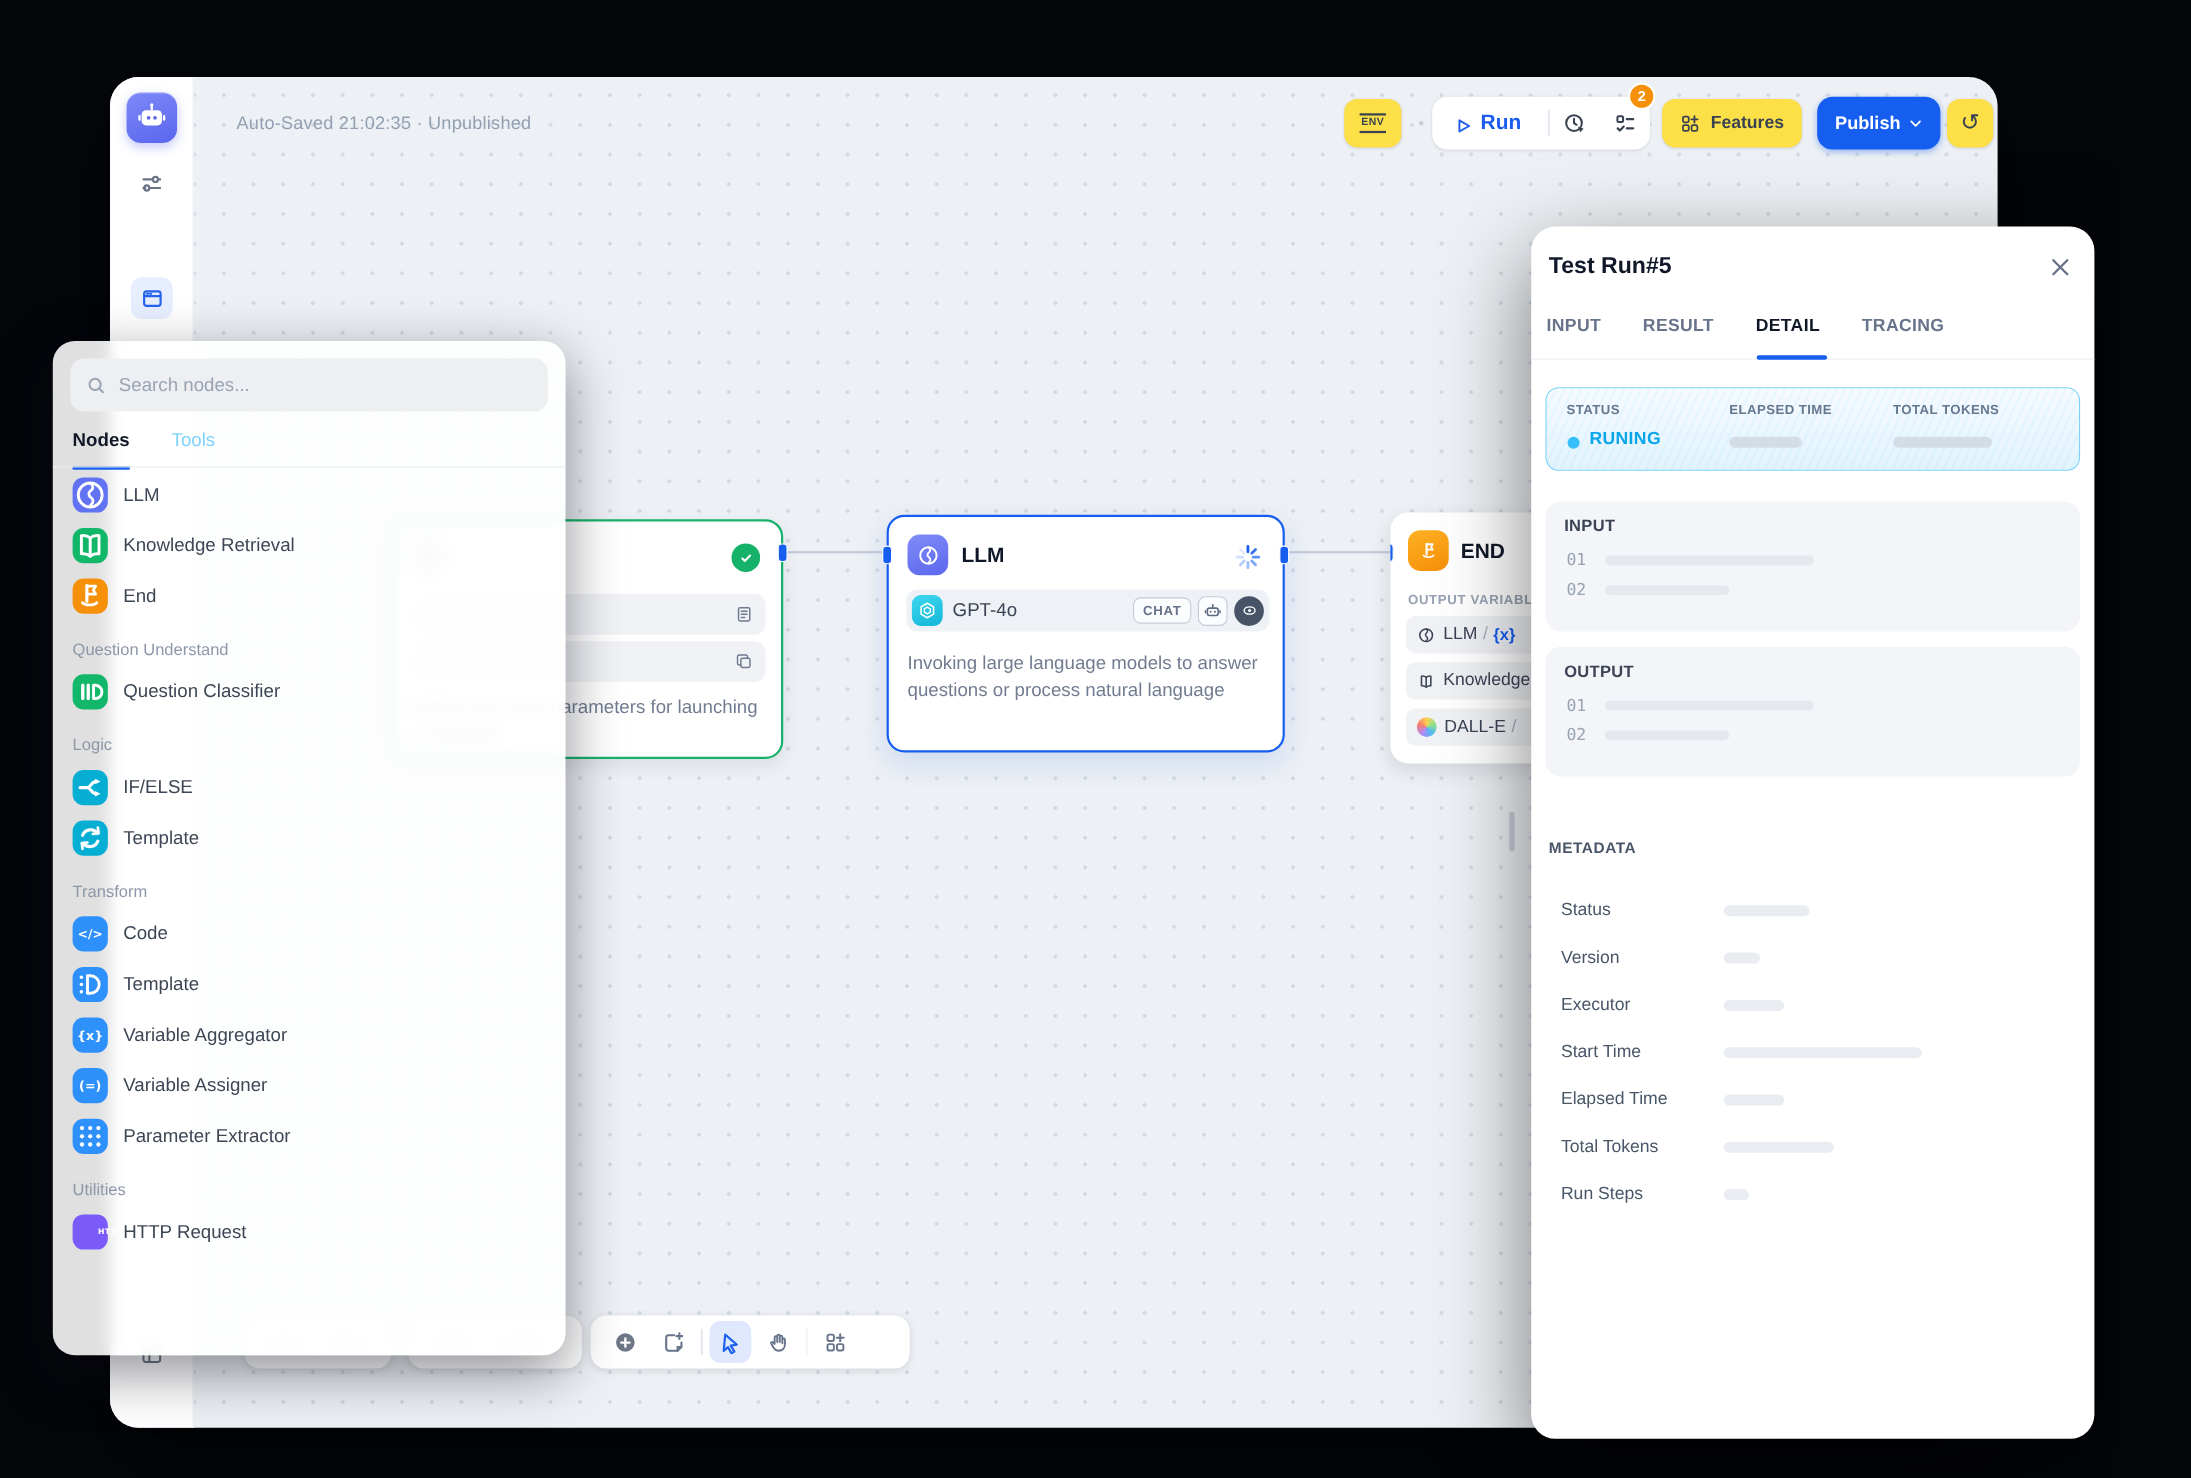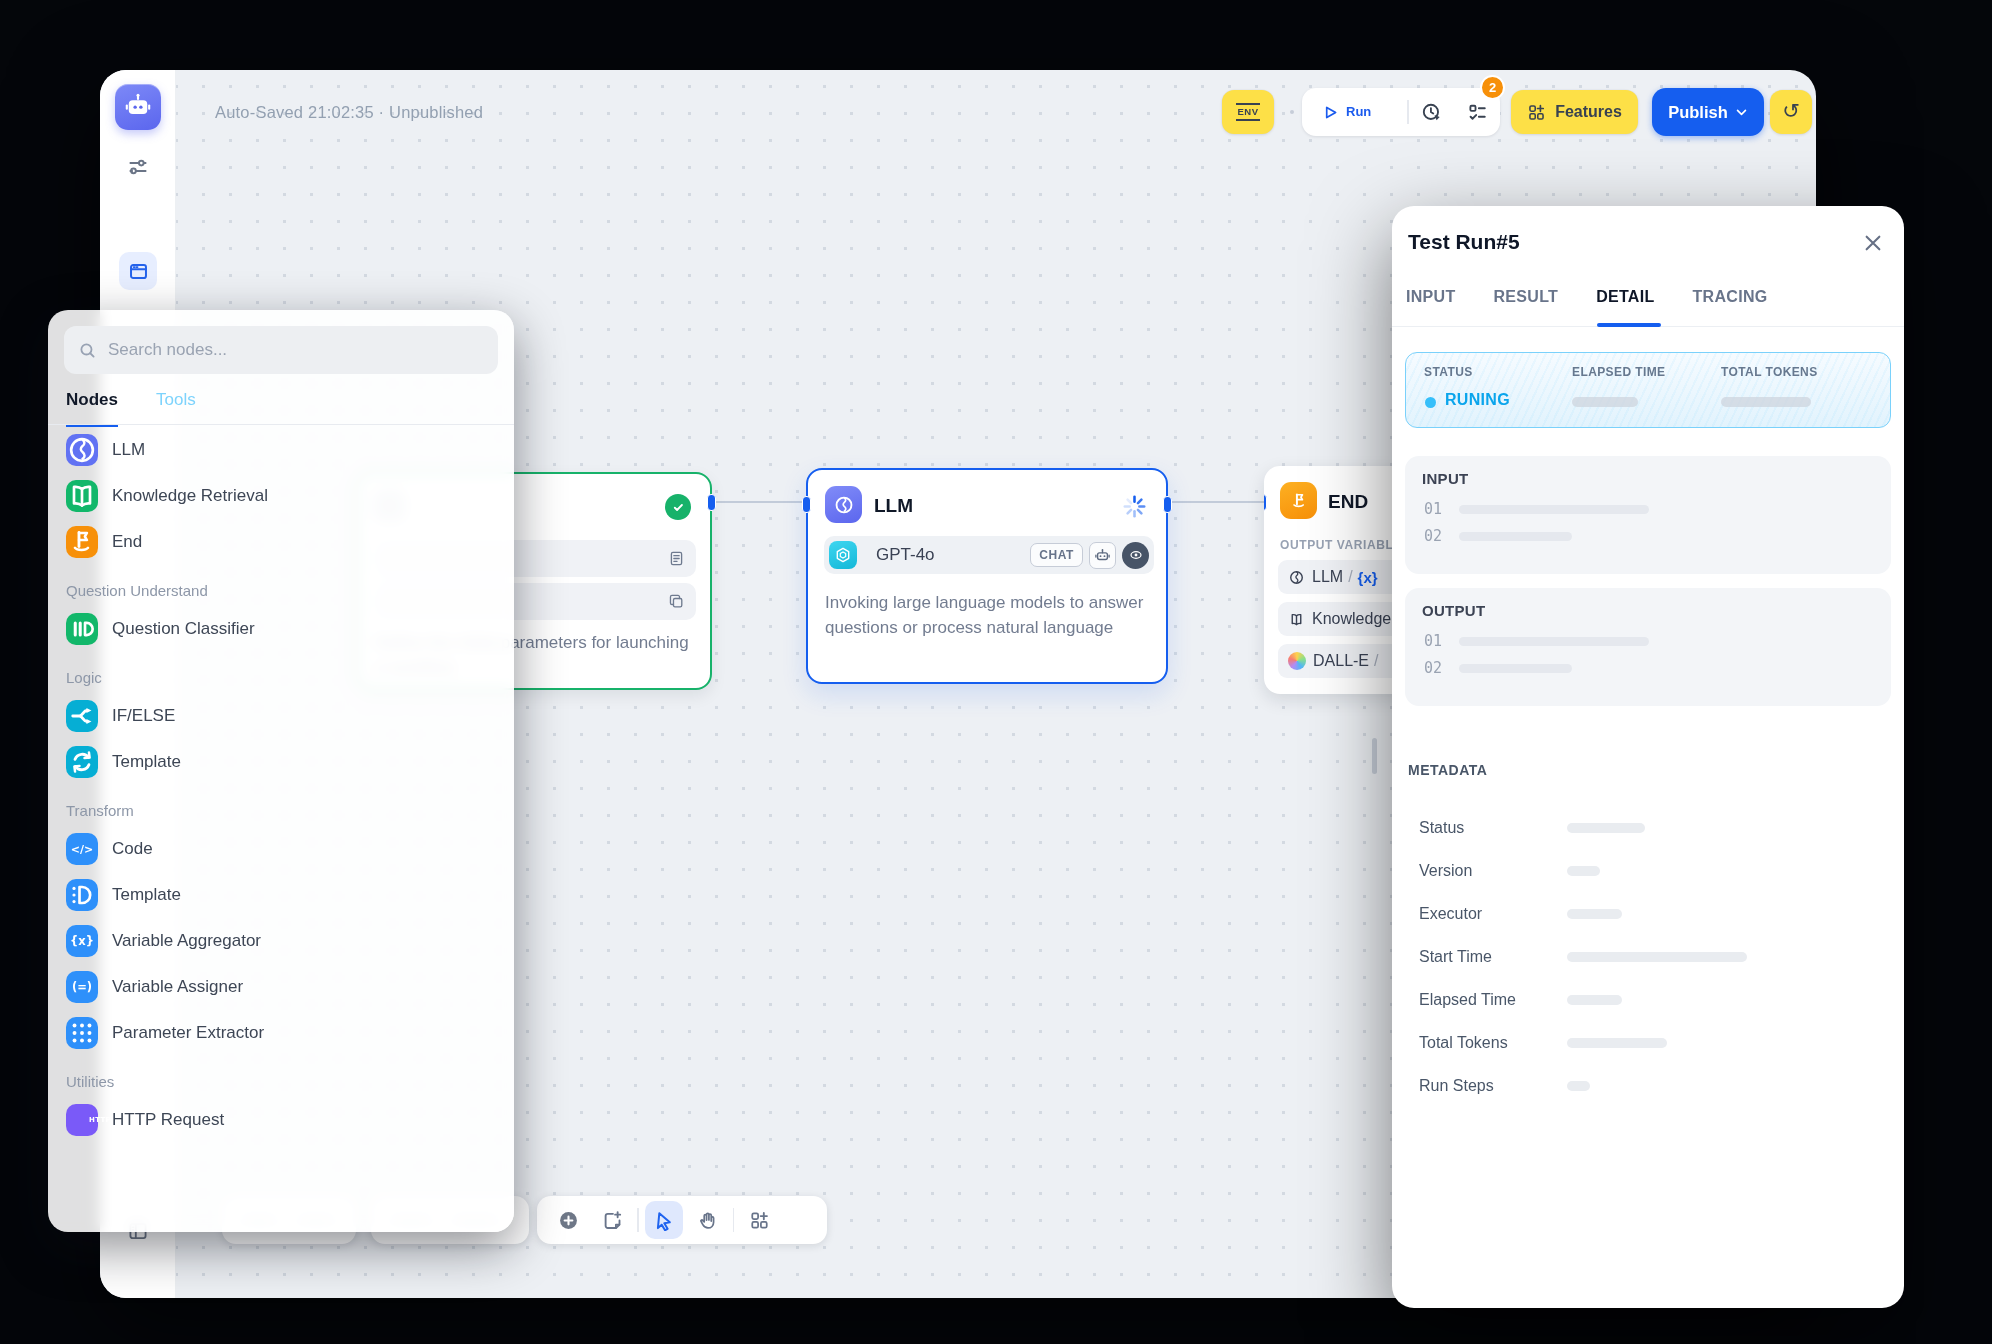--- a/index.html
+++ b/index.html
@@ -26,21 +26,21 @@
 
   
   .autosave{position:absolute;left:115px;top:33px;font-size:16.5px;color:#93a0b1;letter-spacing:.2px;}
   .tb-btn{position:absolute;background:#fde047;border-radius:12px;box-shadow:0 1px 3px rgba(16,24,40,.1),0 0 0 .5px rgba(16,24,40,.04);
     display:flex;align-items:center;justify-content:center;color:#384251;}
   .env-btn{left:1122px;top:20px;width:52px;height:44px;}
   .env-glyph{font-size:9.5px;font-weight:bold;letter-spacing:.5px;color:#384251;border-top:2px solid #384251;border-bottom:2px solid #384251;padding:2px 1px;line-height:1;}
   .tb-dot{position:absolute;left:1190px;top:40px;width:4px;height:4px;border-radius:50%;background:#c6cdd8;}
   .run-group{position:absolute;left:1202px;top:18px;width:198px;height:48px;background:#fff;border-radius:14px;
     box-shadow:0 1px 3px rgba(16,24,40,.1);display:flex;align-items:center;}
-  .run-btn{display:flex;align-items:flex-start;gap:7px;padding:0 0 0 20px;width:106px;color:#1b5bee;font-size:13px;font-weight:600;}
+  .run-btn{display:flex;align-items:flex-end;gap:7px;padding:0 0 0 20px;width:106px;color:#1b5bee;font-size:19px;font-weight:600;}
   .run-btn .ic{width:17px;height:17px;}
   .vdiv{width:1.5px;height:24px;background:#e6e9ef;}
   .grp-ic{width:46px;display:flex;align-items:center;justify-content:center;color:#384251;}
   .grp-ic .ic{width:21px;height:21px;}
   .badge{position:absolute;left:178px;top:-13px;min-width:25px;height:25px;border-radius:13px;background:#f79009;
     border:2.5px solid #fff;color:#fff;font-size:13px;font-weight:bold;display:flex;align-items:center;justify-content:center;}
   .features-btn{left:1411px;top:20px;width:127px;height:44px;gap:9px;font-size:16px;font-weight:600;}
   .features-btn .ic{width:19px;height:19px;}
   .publish-btn{position:absolute;left:1552px;top:18px;width:112px;height:48px;border-radius:14px;background:#155eef;
     color:#fff;font-size:16.5px;font-weight:bold;display:flex;align-items:center;justify-content:center;gap:7px;
@@ -66,21 +66,21 @@
   .llm-grad{background:linear-gradient(160deg,#818cf8,#5b66ee);}
   .end-grad{background:linear-gradient(160deg,#fdb022,#f79009);}
   .node-head-ic .ic{width:22px;height:22px;}
   .node-title{position:absolute;left:66px;top:25px;font-size:19px;font-weight:bold;color:#101828;}
   .spinner{position:absolute;right:20px;top:25px;width:23px;height:23px;}
   .model-row{position:absolute;left:16px;top:66px;width:330px;height:38px;border-radius:10px;background:#eef1f5;
     display:flex;align-items:center;padding:0 5px;}
   .openai-chip{width:28px;height:28px;border-radius:8px;background:linear-gradient(160deg,#3ed6f0,#14b8d8);
     display:flex;align-items:center;justify-content:center;}
   .openai-chip .ic{width:18px;height:18px;}
-  .model-name{margin-left:19px;font-size:17px;color:#3a4254;flex:1;}
+  .model-name{margin-left:9px;font-size:17px;color:#3a4254;flex:1;}
   .chat-badge{border:1.5px solid #c6ccd7;border-radius:7px;color:#67738a;font-size:12px;font-weight:bold;
     letter-spacing:.6px;padding:4px 8px;margin-right:6px;background:#fbfcfd;}
   .robot-badge{width:27px;height:27px;border:1.5px solid #c6ccd7;border-radius:7px;background:#fbfcfd;
     display:flex;align-items:center;justify-content:center;color:#5d6a80;margin-right:6px;}
   .robot-badge .ic{width:17px;height:17px;}
   .eye-badge{width:27px;height:27px;border-radius:50%;background:#475467;display:flex;align-items:center;justify-content:center;}
   .eye-badge .ic{width:16px;height:16px;}
 
   .end-node{left:1164px;top:396px;width:196px;height:228px;box-shadow:0 6px 18px rgba(16,24,40,.12);overflow:hidden;}
   .out-caps{position:absolute;left:16px;top:72px;font-size:12px;font-weight:bold;letter-spacing:.6px;color:#98a2b3;white-space:nowrap;}

